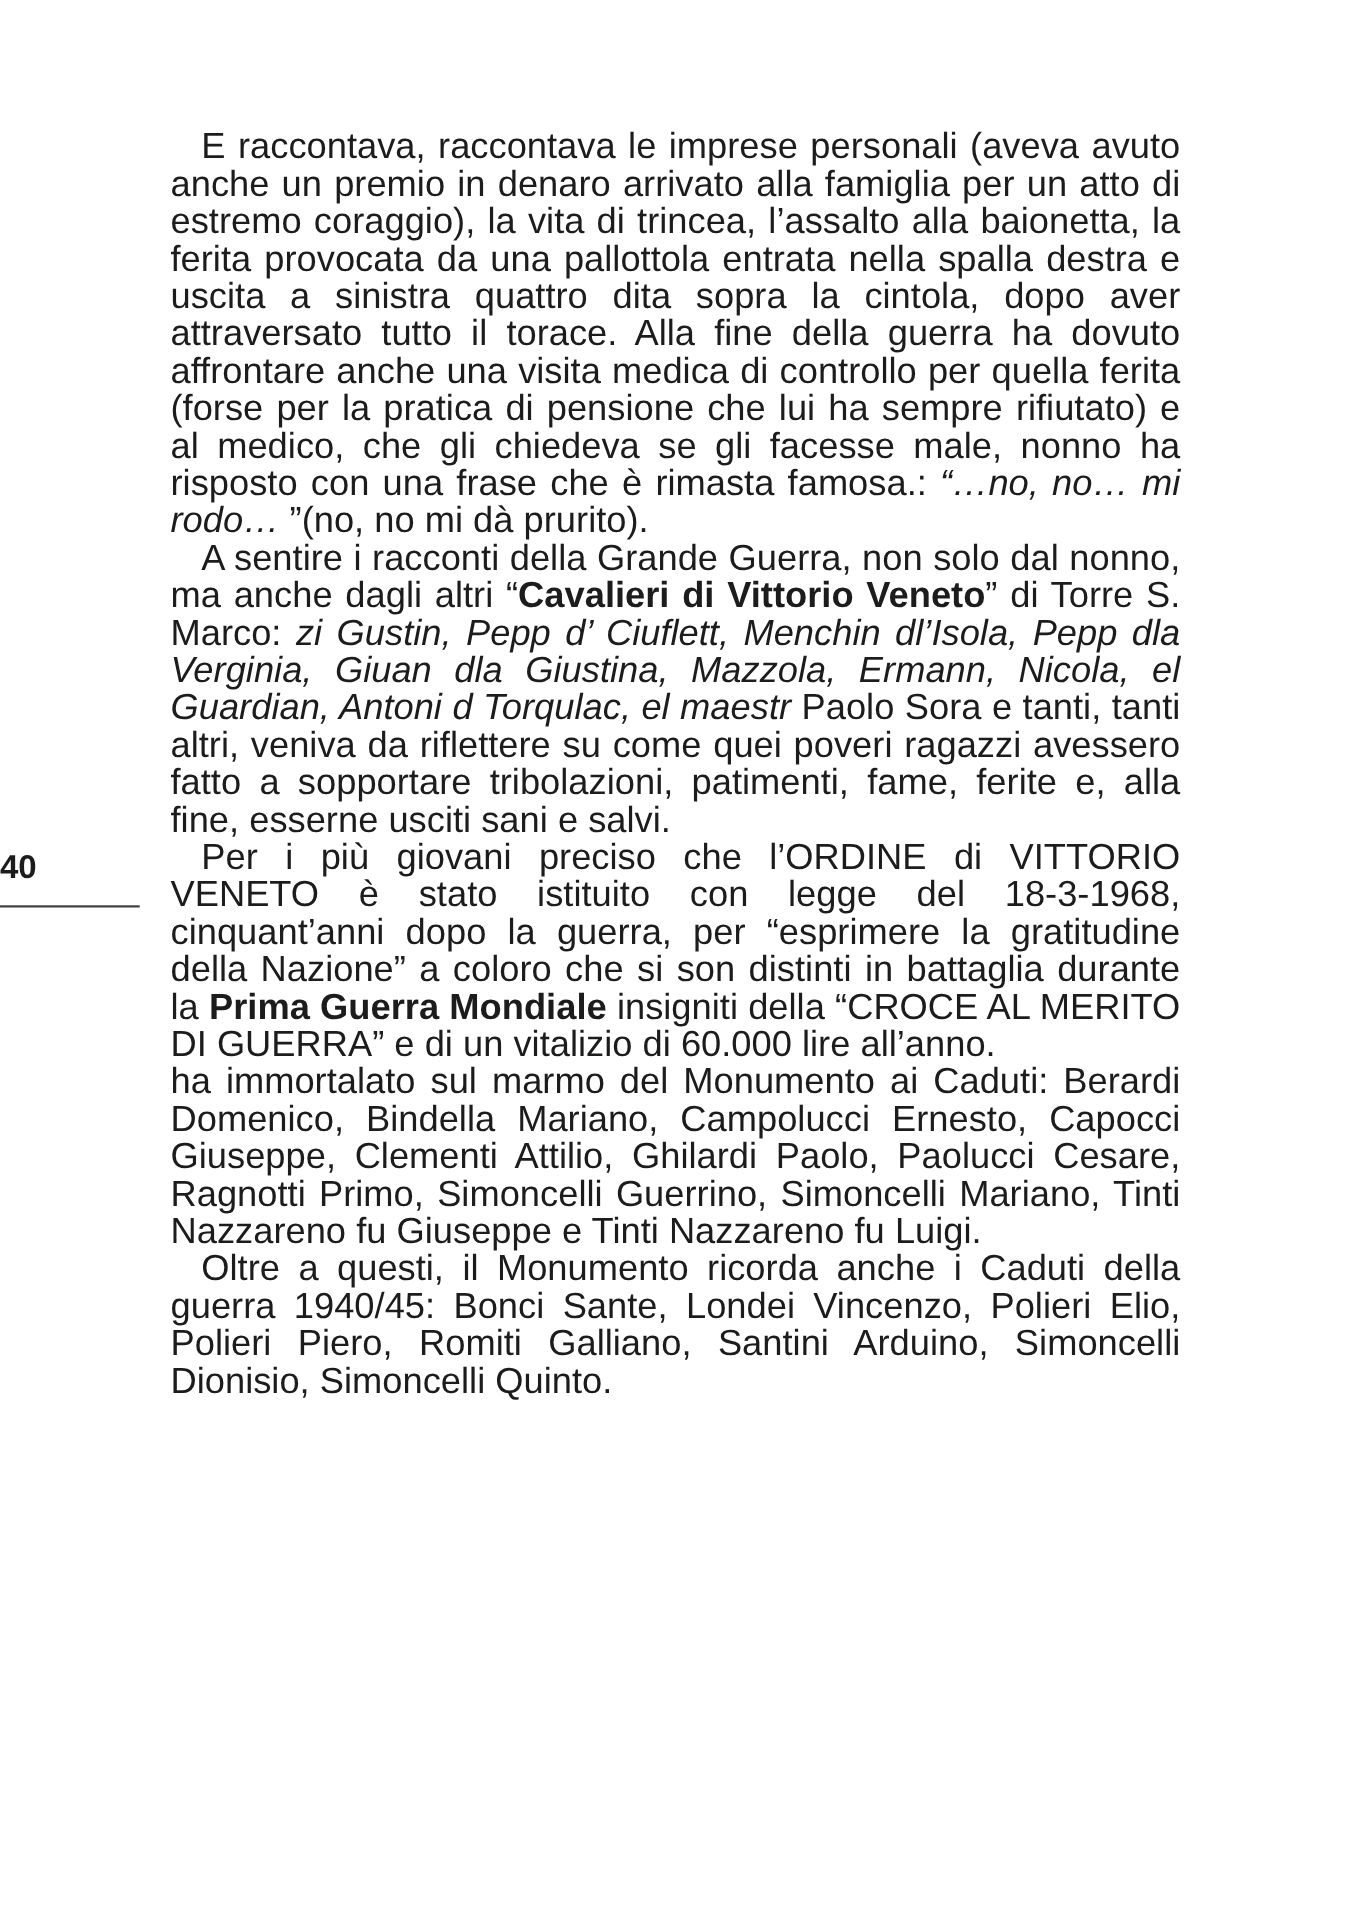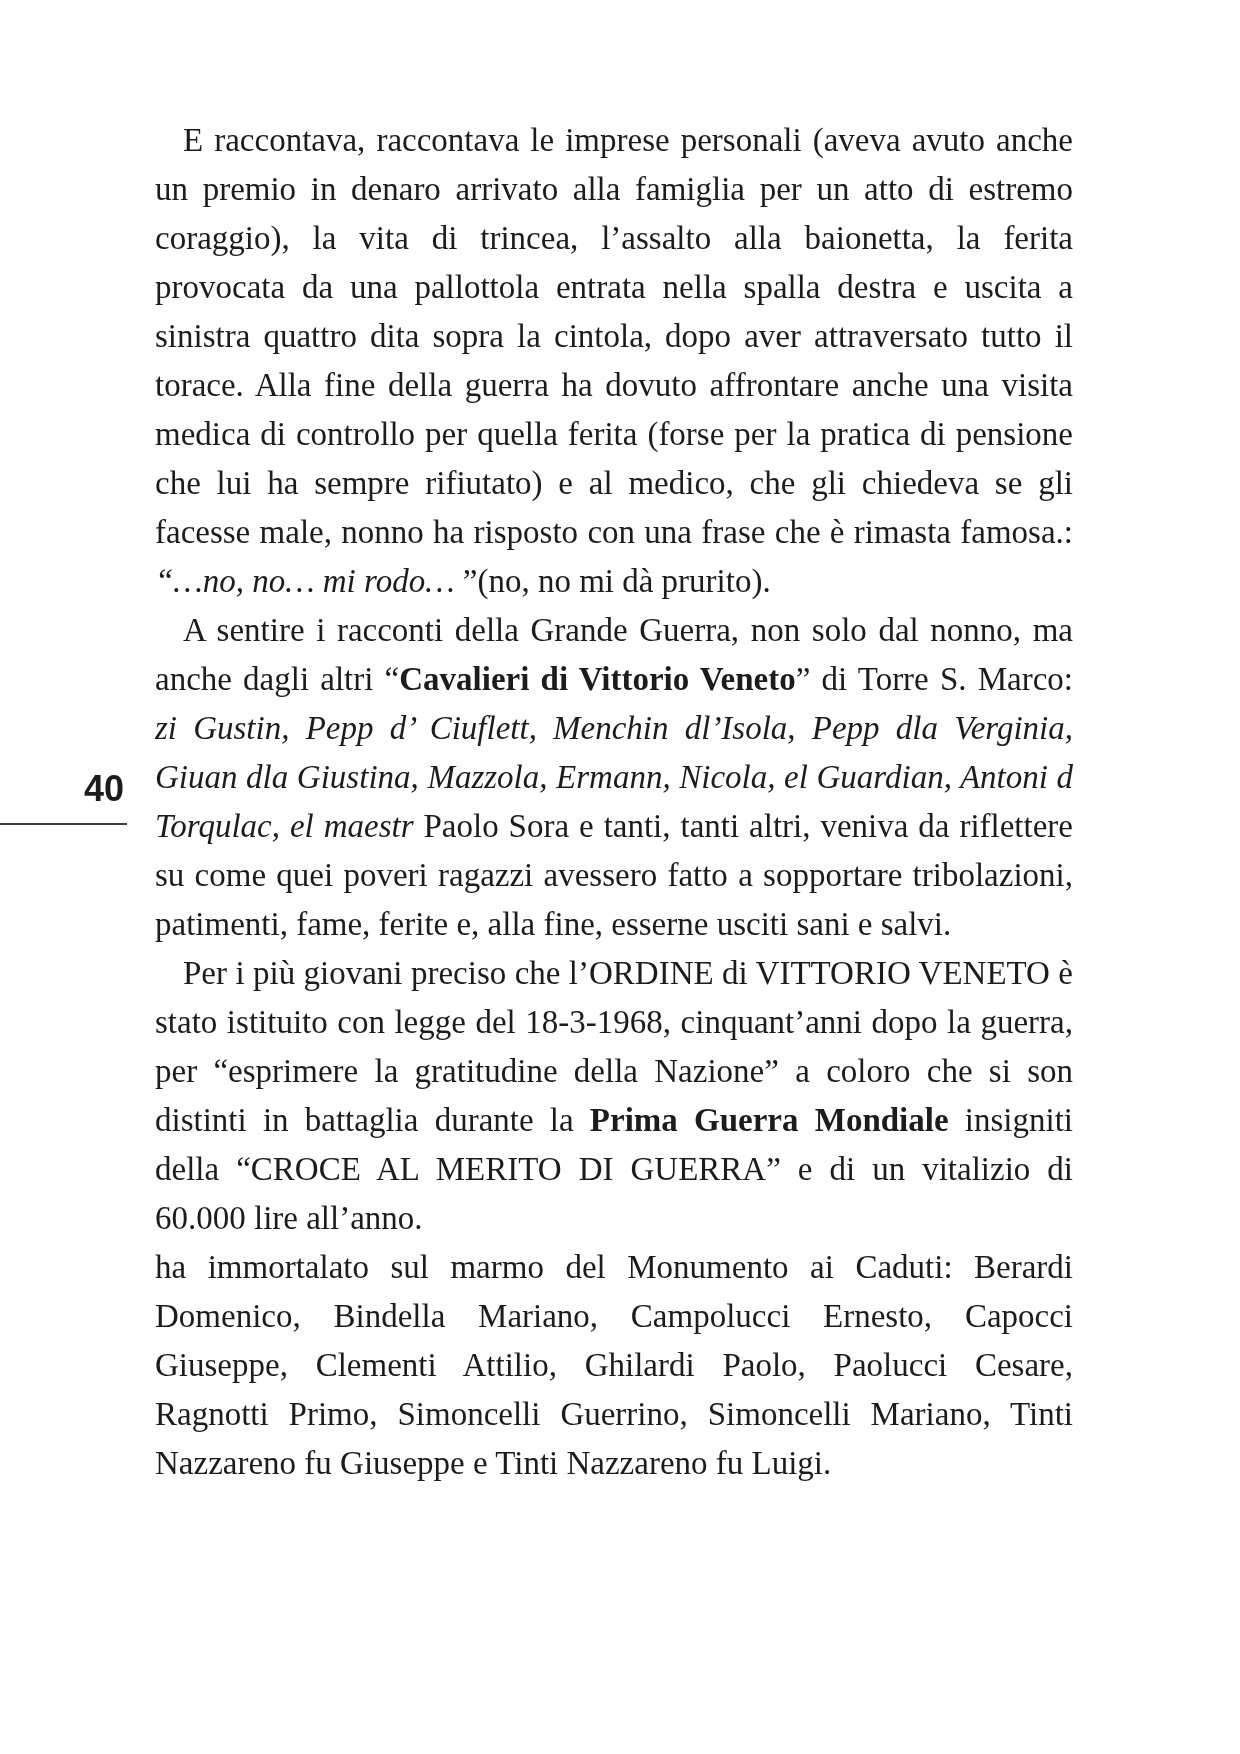--- a/index.html
+++ b/index.html
@@ -11,40 +11,38 @@
     font-family: "Liberation Sans", "DejaVu Sans", sans-serif;
     color: #1c1c1c;
     overflow: hidden;
   }
   .body-text {
     position: absolute;
     left: 155px;
     top: 116px;
     width: 918px;
     font-size: 33px;
-    line-height: 49px;
+    line-height: 34px;
     text-align: justify;
     text-justify: inter-word;
-    font-family: Liberation Serif, serif;
   }
   .body-text p { margin: 0; padding: 0; }
   .body-text p.indent { text-indent: 28px; }
   .it { font-style: italic; }
   .b  { font-weight: bold; }
   .folio {
     position: absolute;
     left: 0;
     top: 774px;
     width: 127px;
   }
   .folio .num {
     font-weight: bold;
-    font-size: 36px;
+    font-size: 30px;
     line-height: 30px;
-    text-align: right;
     padding-right: 3px;
     color: #1c1c1c;
   }
   .folio .rule {
     margin-top: 19px;
     width: 127px;
     height: 2px;
     background: #3f3f3f;
   }
 </style>
@@ -56,15 +54,16 @@
   <div class="folio">
     <div class="num">40</div>
     <div class="rule"></div>
   </div>
 
   <div class="body-text">
     <p class="indent"><span>E raccontava, raccontava le imprese personali (aveva avuto anche un premio in denaro arrivato alla famiglia per un atto di estremo coraggio), la vita di trincea, l’assalto alla baionetta, la ferita provocata da una pallottola entrata nella spalla destra e uscita a sinistra quattro dita sopra la cintola, dopo aver attraversato tutto il torace. Alla fine della guerra ha dovuto affrontare anche una visita medica di controllo per quella ferita (forse per la pratica di pensione che lui ha sempre rifiutato) e al medico, che gli chiedeva se gli facesse male, nonno ha risposto con una frase che è rimasta famosa.: </span><span class="it">“…no, no… mi rodo… </span><span>”(no, no mi dà prurito).</span></p>
     <p class="indent"><span>A sentire i racconti della Grande Guerra, non solo dal nonno, ma anche dagli altri “</span><span class="b">Cavalieri di Vittorio Veneto</span><span>” di Torre S. Marco: </span><span class="it">zi Gustin, Pepp d’ Ciuflett, Menchin dl’Isola, Pepp dla Verginia, Giuan dla Giustina, Mazzola, Ermann, Nicola, el Guardian, Antoni d Torqulac, el maestr</span><span> Paolo Sora e tanti, tanti altri, veniva da riflettere su come quei poveri ragazzi avessero fatto a sopportare tribolazioni, patimenti, fame, ferite e, alla fine, esserne usciti sani e salvi.</span></p>
     <p class="indent"><span>Per i più giovani preciso che l’ORDINE di VITTORIO VENETO è stato istituito con legge del 18-3-1968, cinquant’anni dopo la guerra, per “esprimere la gratitudine della Nazione” a coloro che si son distinti in battaglia durante la </span><span class="b">Prima Guerra Mondiale</span><span> insigniti della “CROCE AL MERITO DI GUERRA” e di un vitalizio di 60.000 lire all’anno.</span></p>
     <p><span>ha immortalato sul marmo del Monumento ai Caduti: Berardi Domenico, Bindella Mariano, Campolucci Ernesto, Capocci Giuseppe, Clementi Attilio, Ghilardi Paolo, Paolucci Cesare, Ragnotti Primo, Simoncelli Guerrino, Simoncelli Mariano, Tinti Nazzareno fu Giuseppe e Tinti Nazzareno fu Luigi.</span></p>
+    <p class="indent"><span>Oltre a questi, il Monumento ricorda anche i Caduti della guerra 1940/45: Bonci Sante, Londei Vincenzo, Polieri Elio, Polieri Piero, Romiti Galliano, Santini Arduino, Simoncelli Dionisio, Simoncelli Quinto.</span></p>
   </div>
 
 </div>
 
 </body></html>

